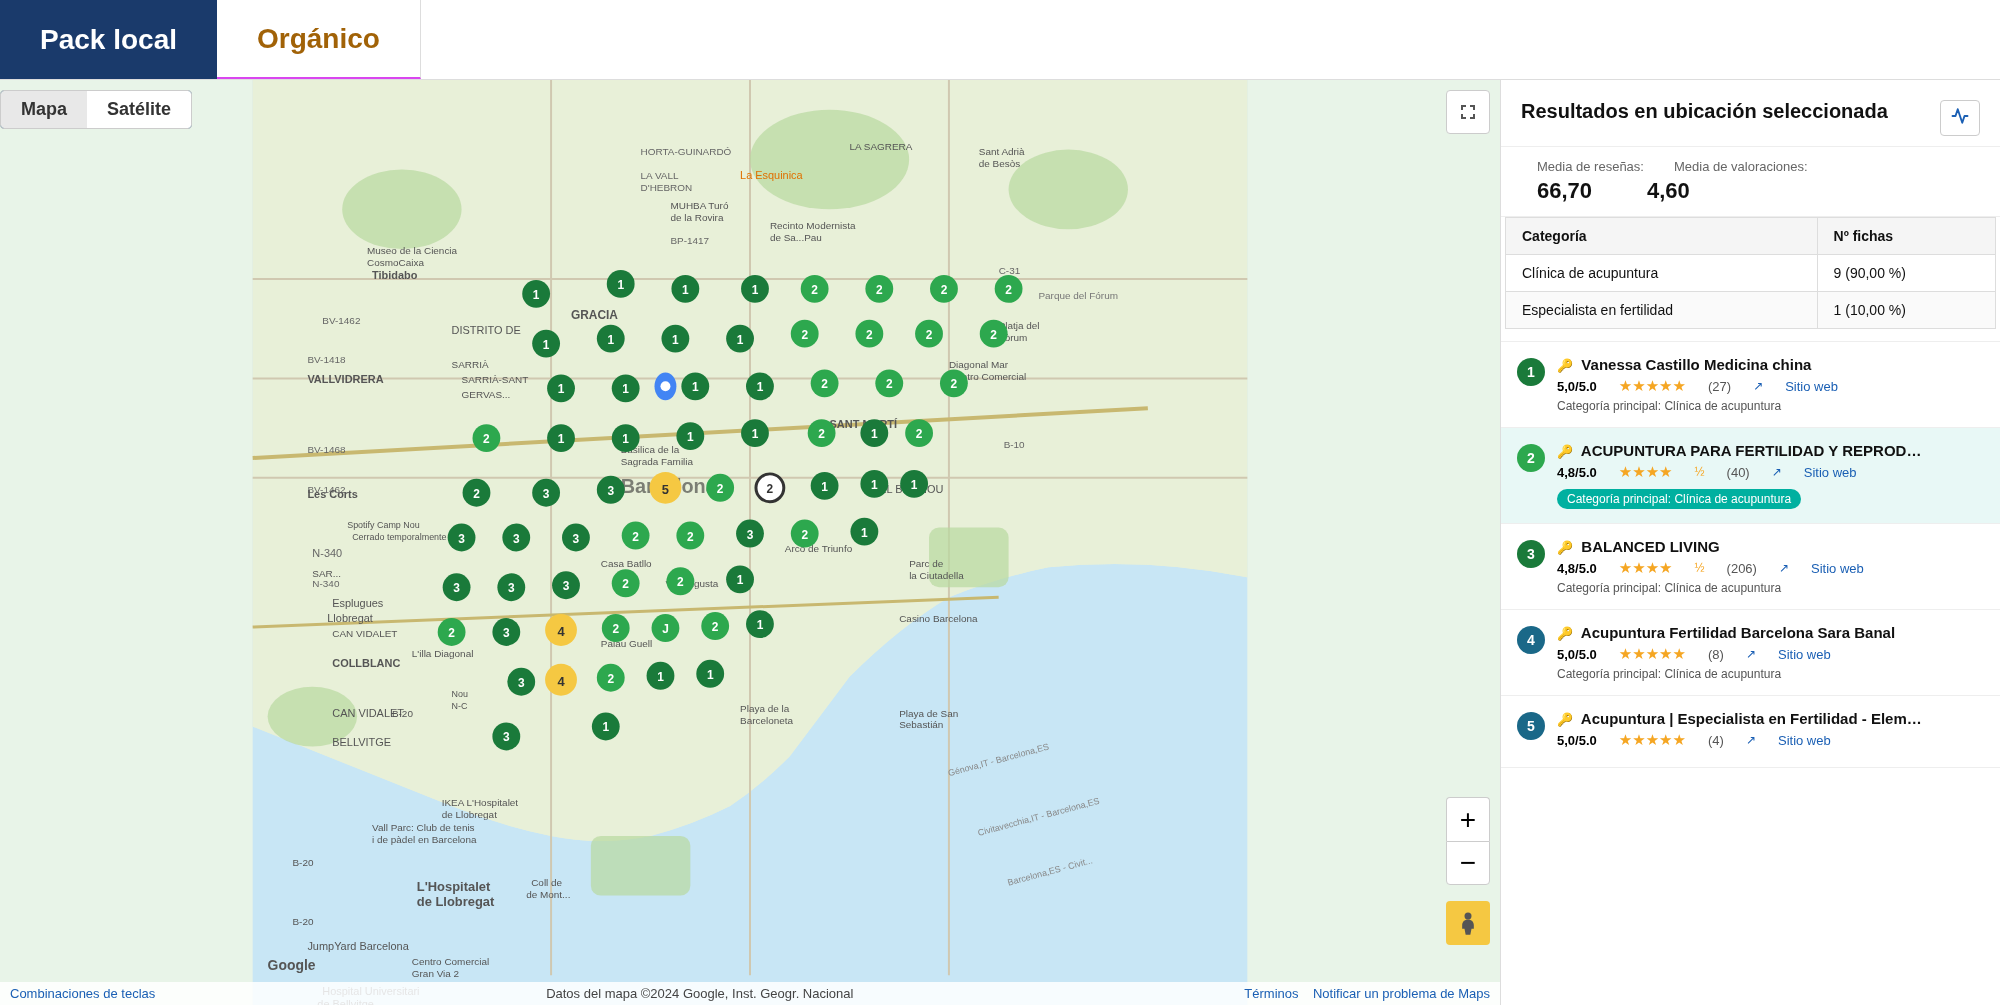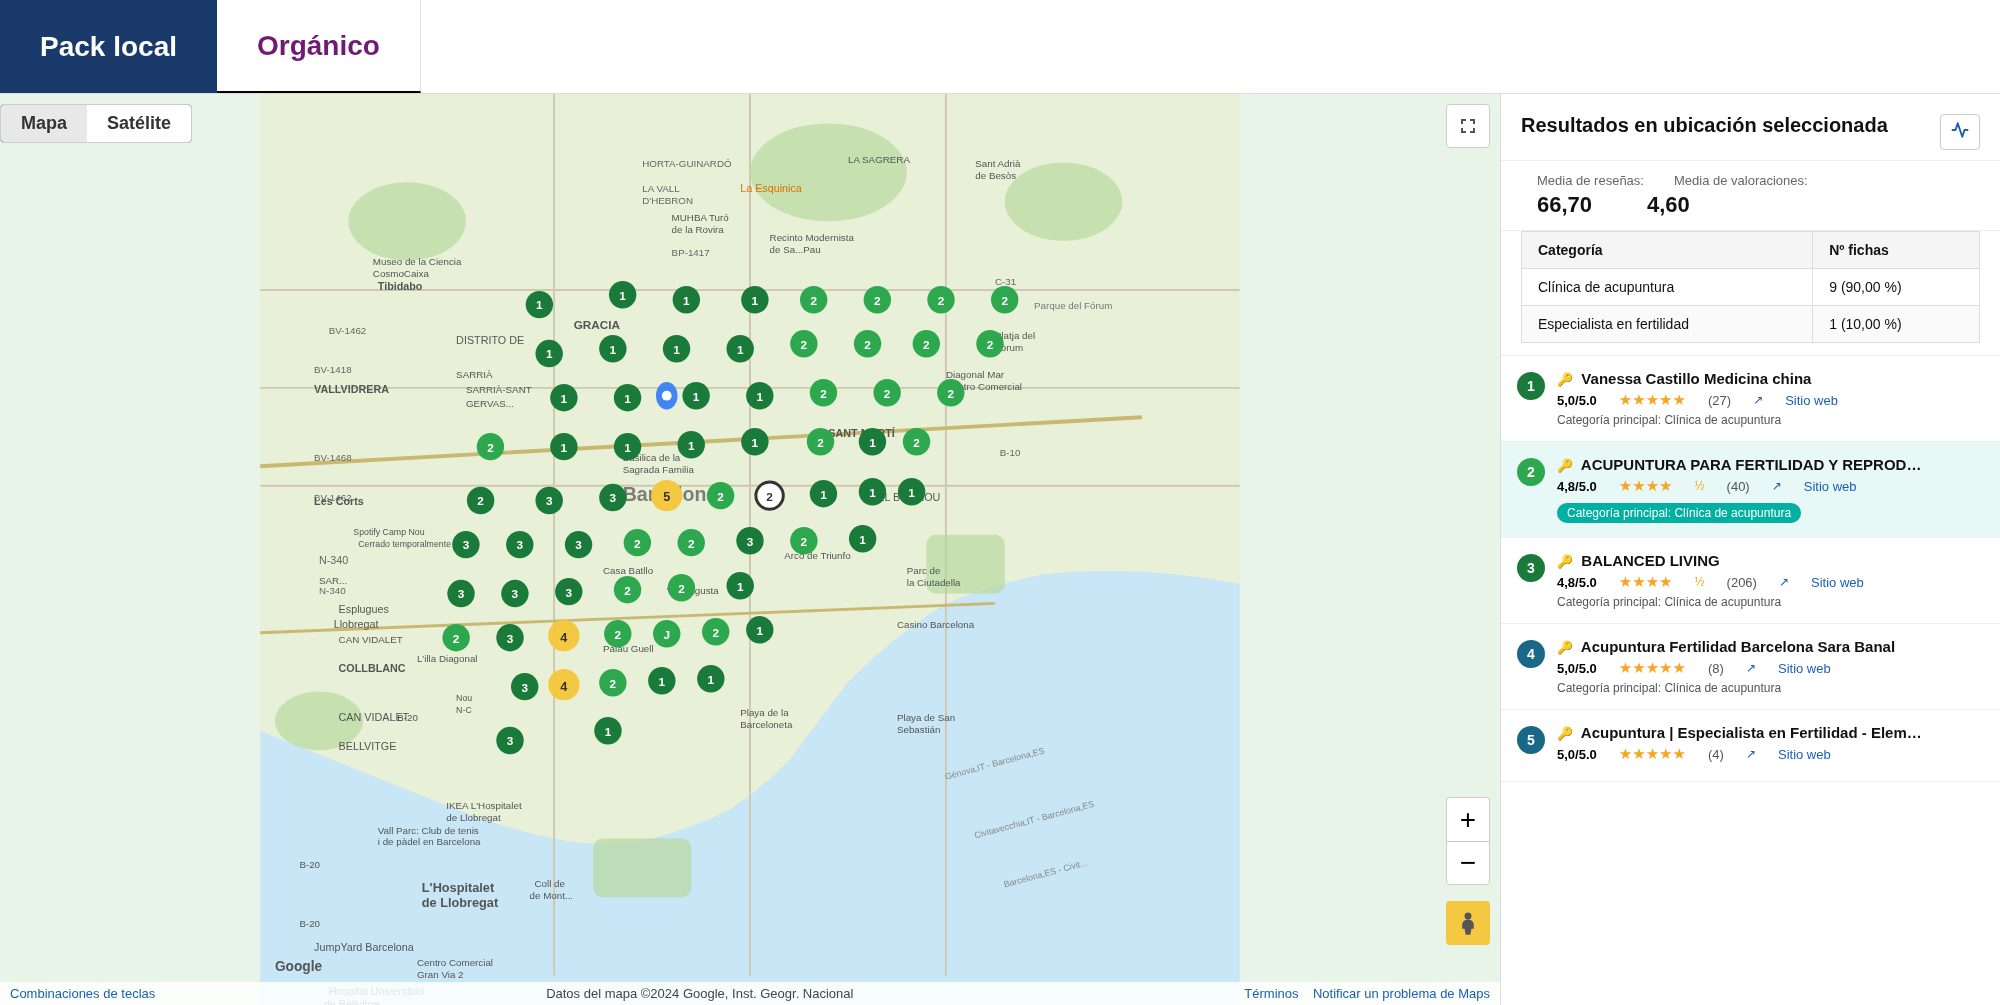--- a/index.html
+++ b/index.html
@@ -1,22 +1,22 @@
 <!DOCTYPE html>
 <html><head>
   <meta charset="utf-8">
   <style>
     * { box-sizing: border-box; margin: 0; padding: 0; }
     body { font-family: Arial, sans-serif; width: 2000px; height: 1005px; overflow: hidden; display: flex; flex-direction: column; background: #fff; }
 
     
-    .top-tabs { display: flex; height: 94px; border-bottom: 1px solid #ddd; }
+    .top-tabs { display: flex; height: 80px; border-bottom: 1px solid #ddd; }
     .top-tab { display: flex; align-items: center; justify-content: center; padding: 0 40px; font-size: 28px; font-weight: bold; cursor: pointer; border: none; background: none; }
     .top-tab.active { background: #1a3a6b; color: #fff; }
-    .top-tab.inactive { background: #fff; color: #701a75; border-bottom: 2px solid #000000; border-right: 1px solid #ddd; }
+    .top-tab.inactive { background: #fff; color: #a16207; border-bottom: 2px solid #d946ef; border-right: 1px solid #ddd; }
 
     
     .main-content { display: flex; flex: 1; overflow: hidden; }
 
     
     .map-section { position: relative; flex: 1; overflow: hidden; }
 
     
     .map-type-buttons { position: absolute; top: 10px; left: 0; z-index: 10; display: flex; background: #0c4a6e; border: 1px solid #ccc; border-radius: 4px; overflow: hidden; }
     .map-type-btn { padding: 8px 20px; font-size: 18px; font-weight: bold; cursor: pointer; background: #fff; border: none; color: #333; }
@@ -51,21 +51,21 @@
     .stats-labels { display: flex; gap: 30px; font-size: 13px; color: #666; margin-bottom: 4px; }
     .stats-values { display: flex; gap: 30px; font-size: 22px; font-weight: bold; color: #111; }
 
     
     .category-table { width: 100%; border-collapse: collapse; margin: 0; font-size: 14px; }
     .category-table th { background: #f5f5f5; padding: 10px 16px; text-align: left; font-weight: bold; border: 1px solid #ddd; color: #111; }
     .category-table td { padding: 10px 16px; border: 1px solid #ddd; color: #111; }
     .category-table tr:nth-child(even) td { background: #fafafa; }
 
     
-    .category-section { padding: 0 20px 12px; border-bottom: 1px solid #eee; }
+    .category-section { padding: 0 4px 12px; border-bottom: 1px solid #eee; }
 
     
     .result-item { padding: 14px 16px; border-bottom: 1px solid #eee; display: flex; gap: 12px; }
     .result-number { width: 28px; height: 28px; border-radius: 50%; display: flex; align-items: center; justify-content: center; font-weight: bold; color: #fff; font-size: 14px; flex-shrink: 0; margin-top: 2px; }
     .num-1 { background: #1a7a3a; }
     .num-2 { background: #2da84e; }
     .num-3 { background: #1a7a3a; }
     .num-4 { background: #1a6888; }
     .num-5 { background: #1a6888; }
     .result-content { flex: 1; }

